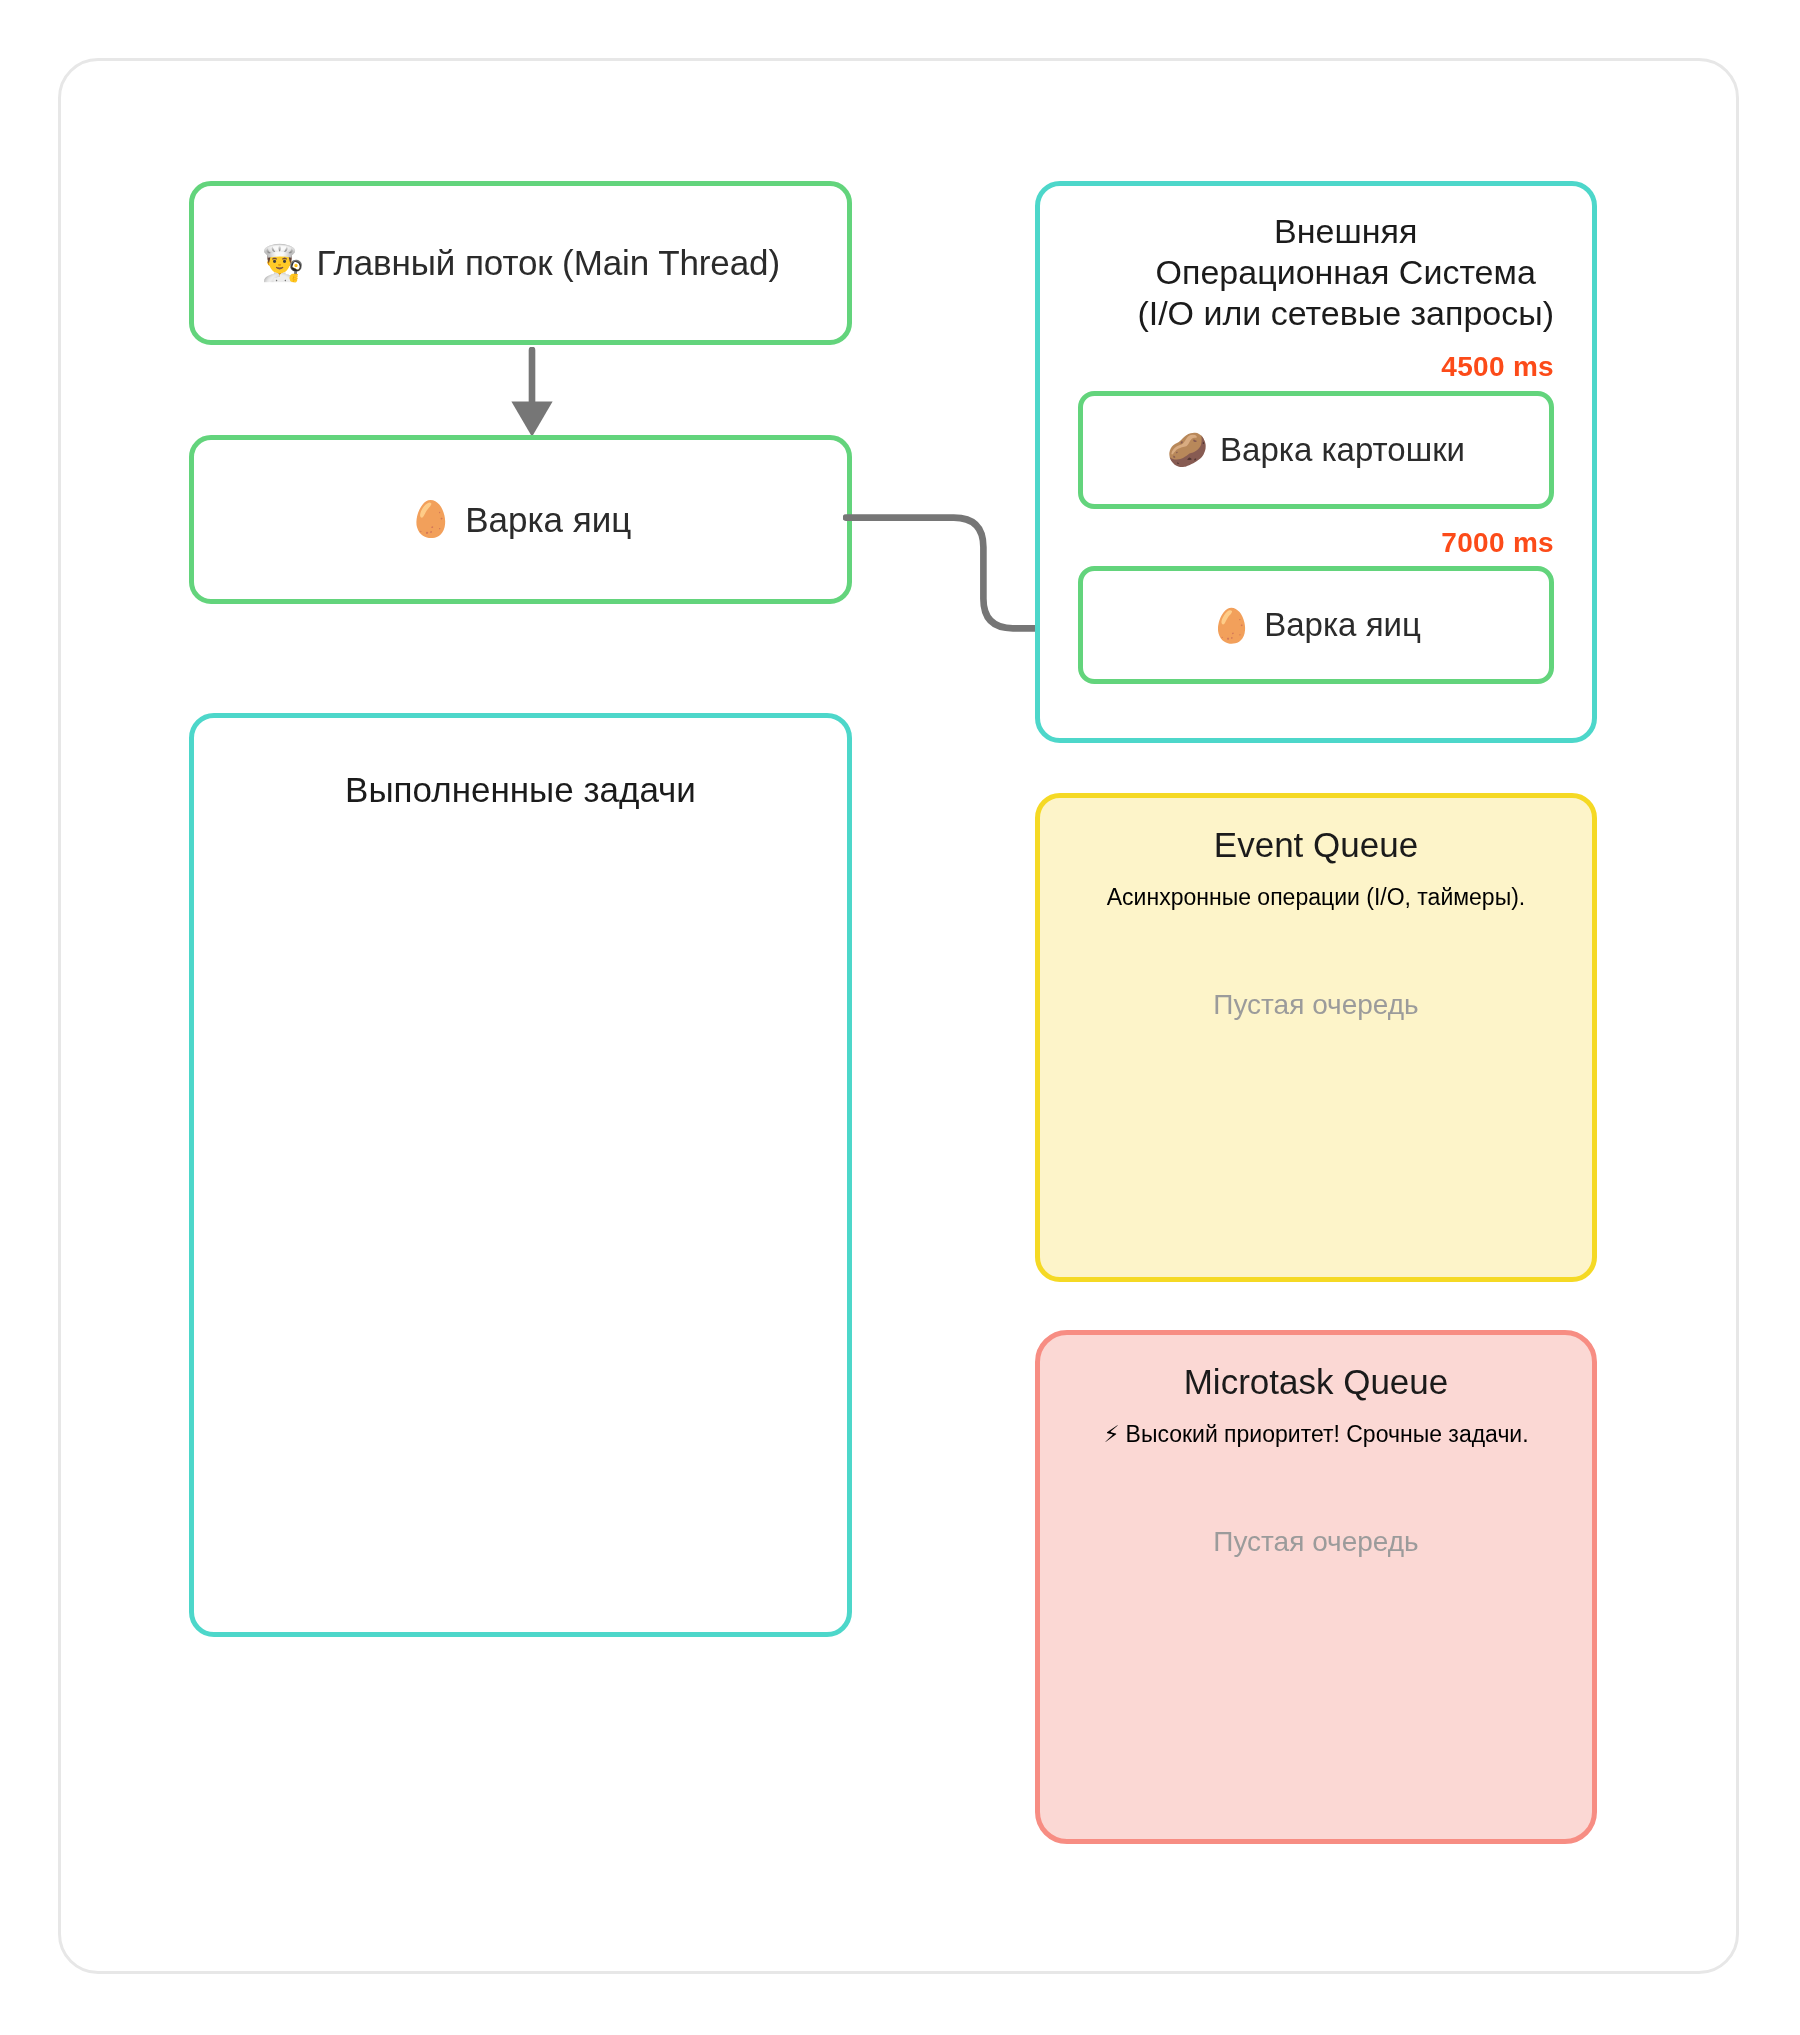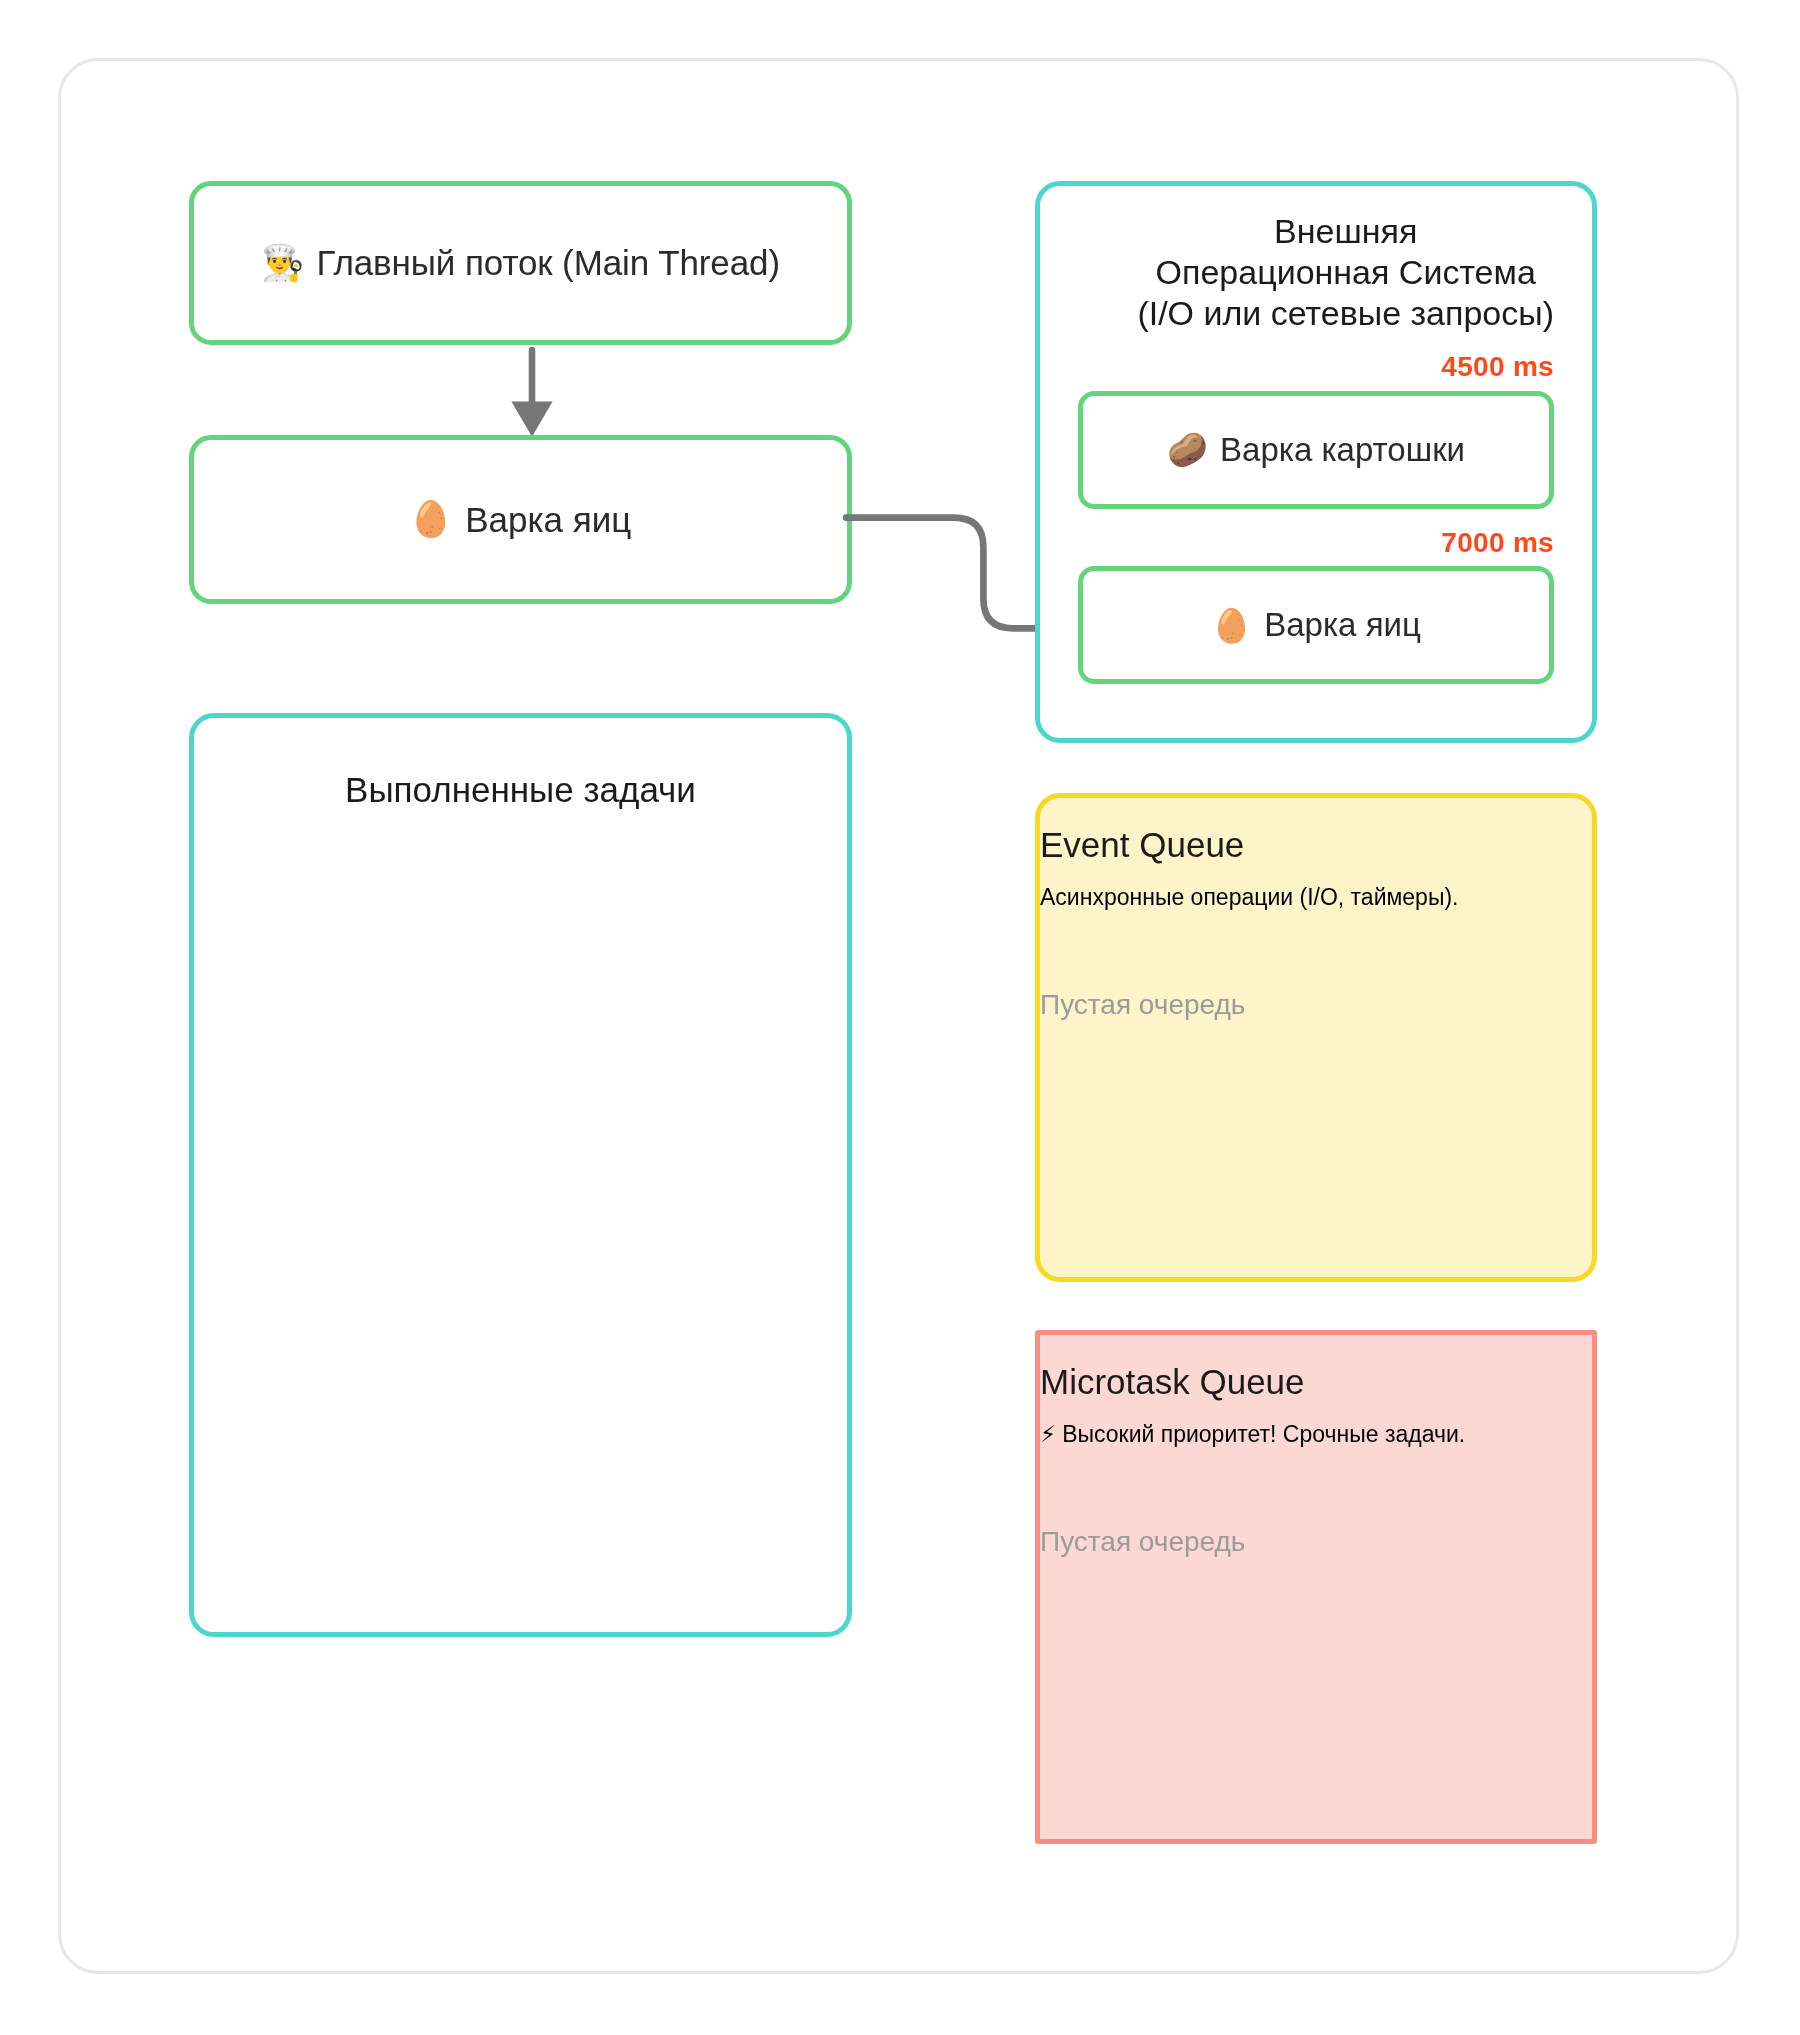--- a/index.html
+++ b/index.html
@@ -169,21 +169,21 @@
     font-size: 33px;
     color: #2b2b2b;
   }
 
   
   .queue {
     position: absolute;
     box-sizing: border-box;
     display: flex;
     flex-direction: column;
-    align-items: flex-start;
+    align-items: center;
   }
   .queue .q-title {
     font-size: 35px;
     color: #1b1b1b;
     margin-top: 27px;
   }
   .queue .q-sub {
     font-size: 23px;
     color: #000000;
     margin-top: 19px;
@@ -207,21 +207,21 @@
     border: 5.2px solid #f5d924;
     border-radius: 25px;
   }
   .microtask-queue {
     left: 1035px;
     top: 1330px;
     width: 562px;
     height: 514px;
     background: #fbd8d4;
     border: 5.2px solid #f78d83;
-    border-radius: 3px;
+    border-radius: 32px;
   }
 
   .emoji {
     font-family: "DejaVu Sans", sans-serif;
     line-height: 1;
   }
 </style>
 </head>
 <body>
 

